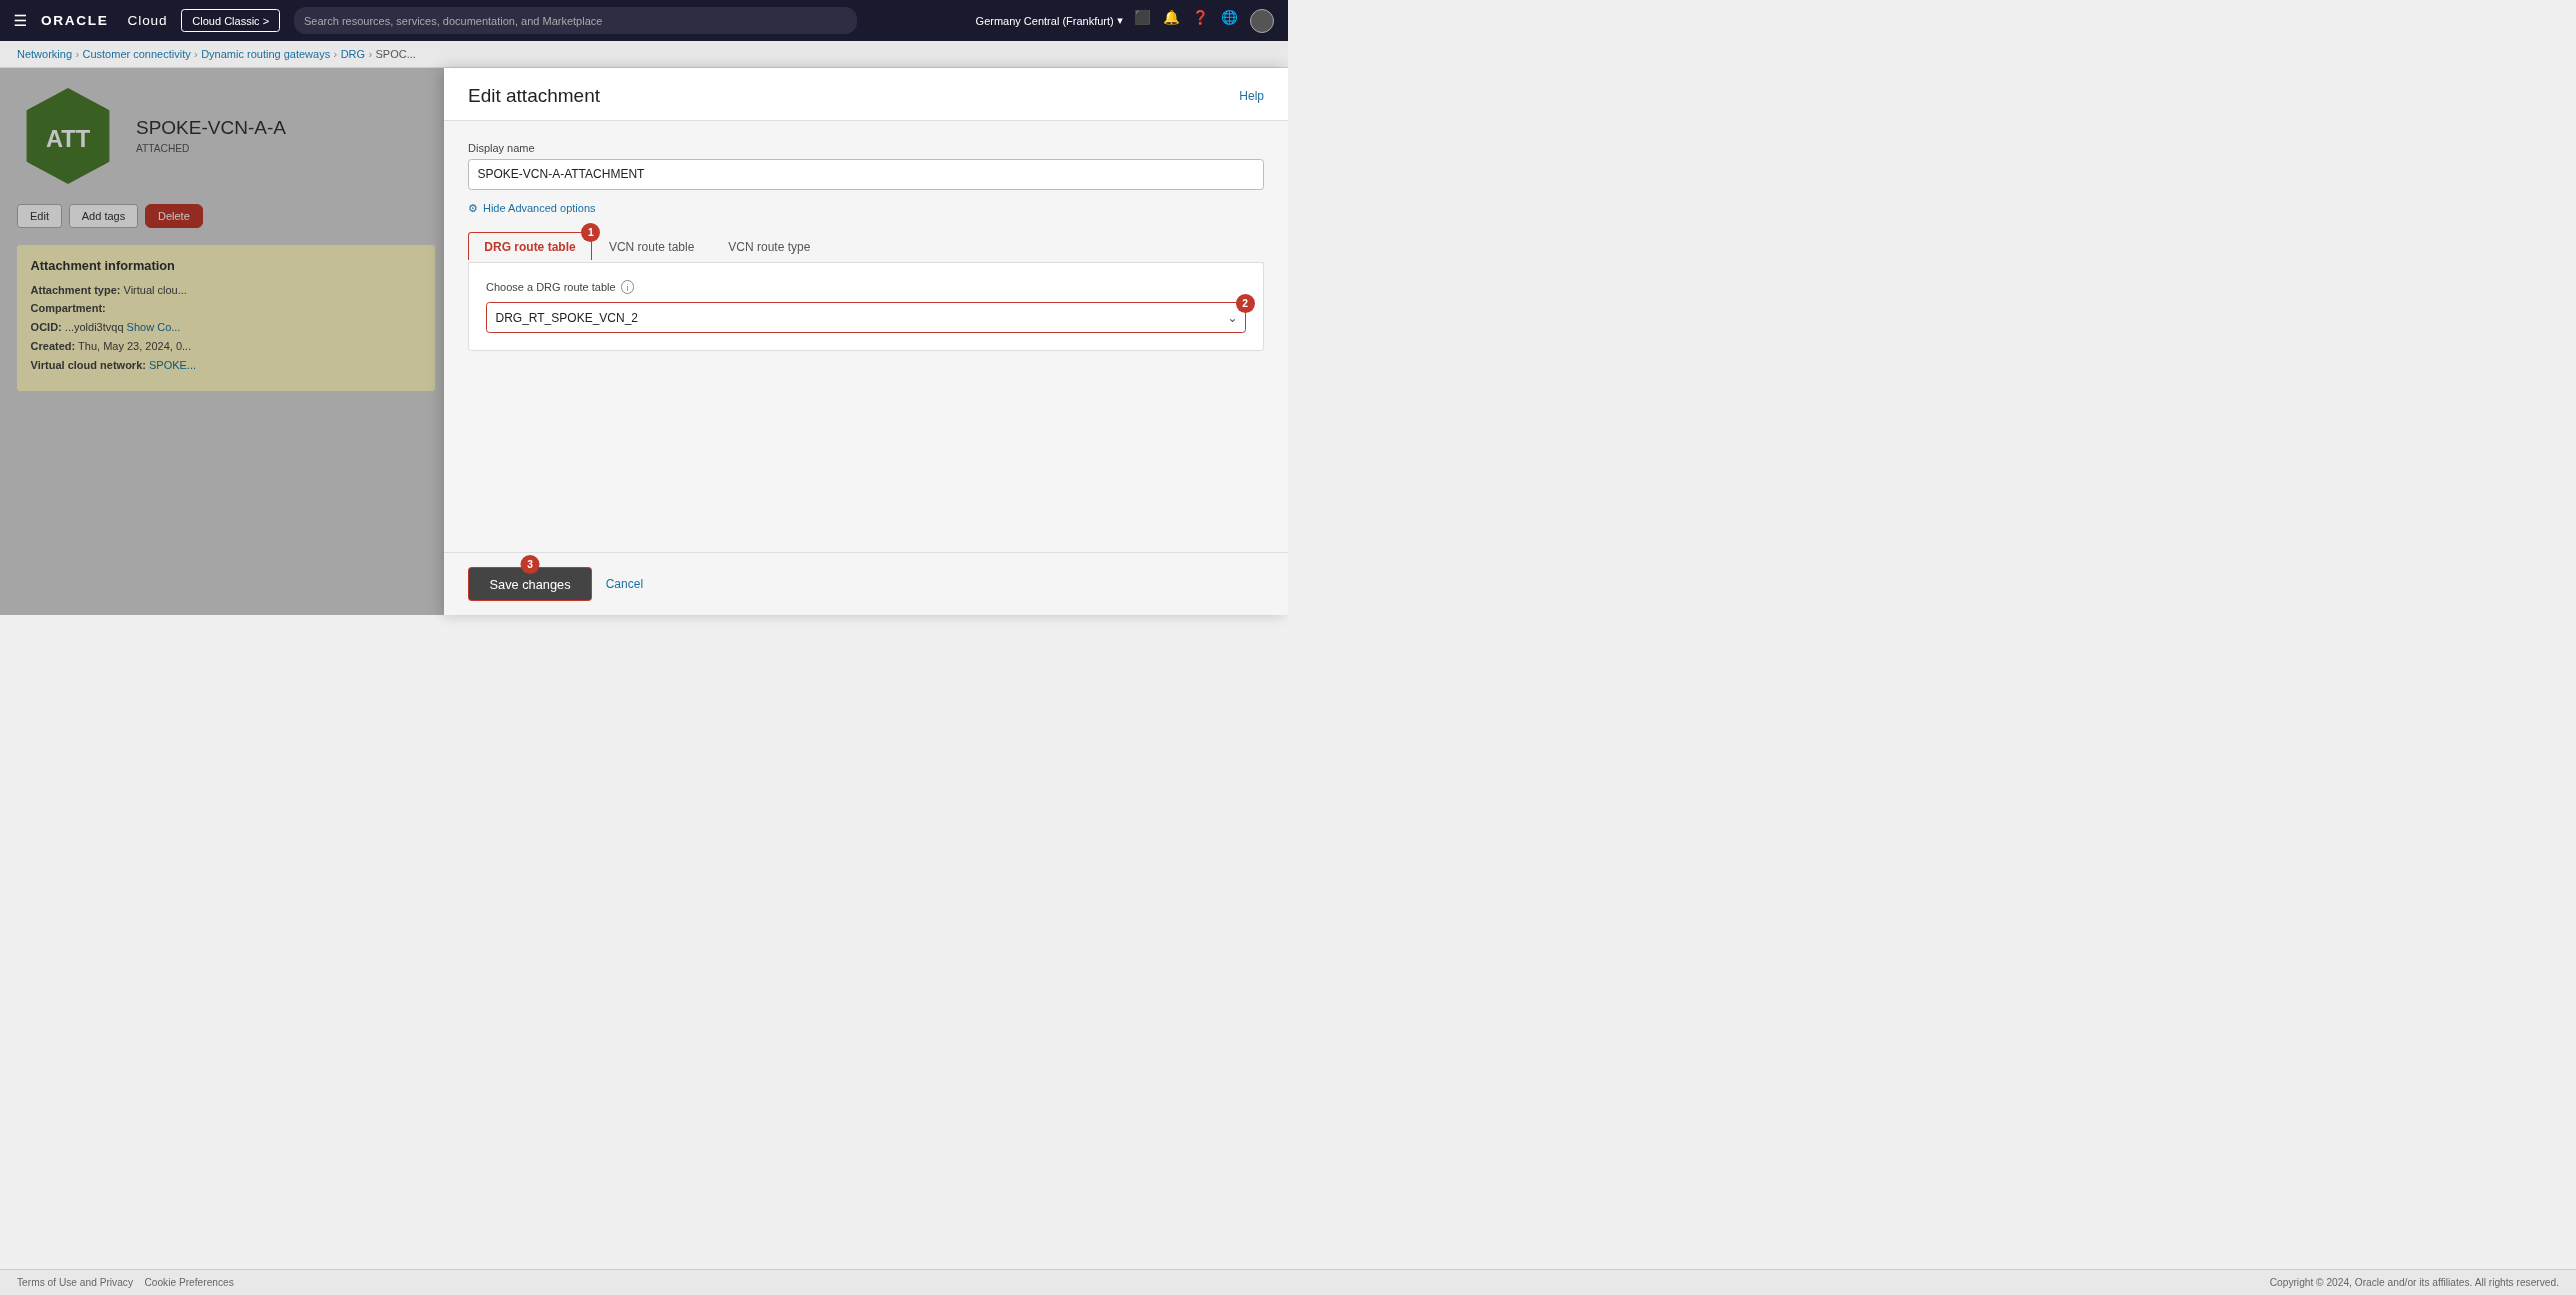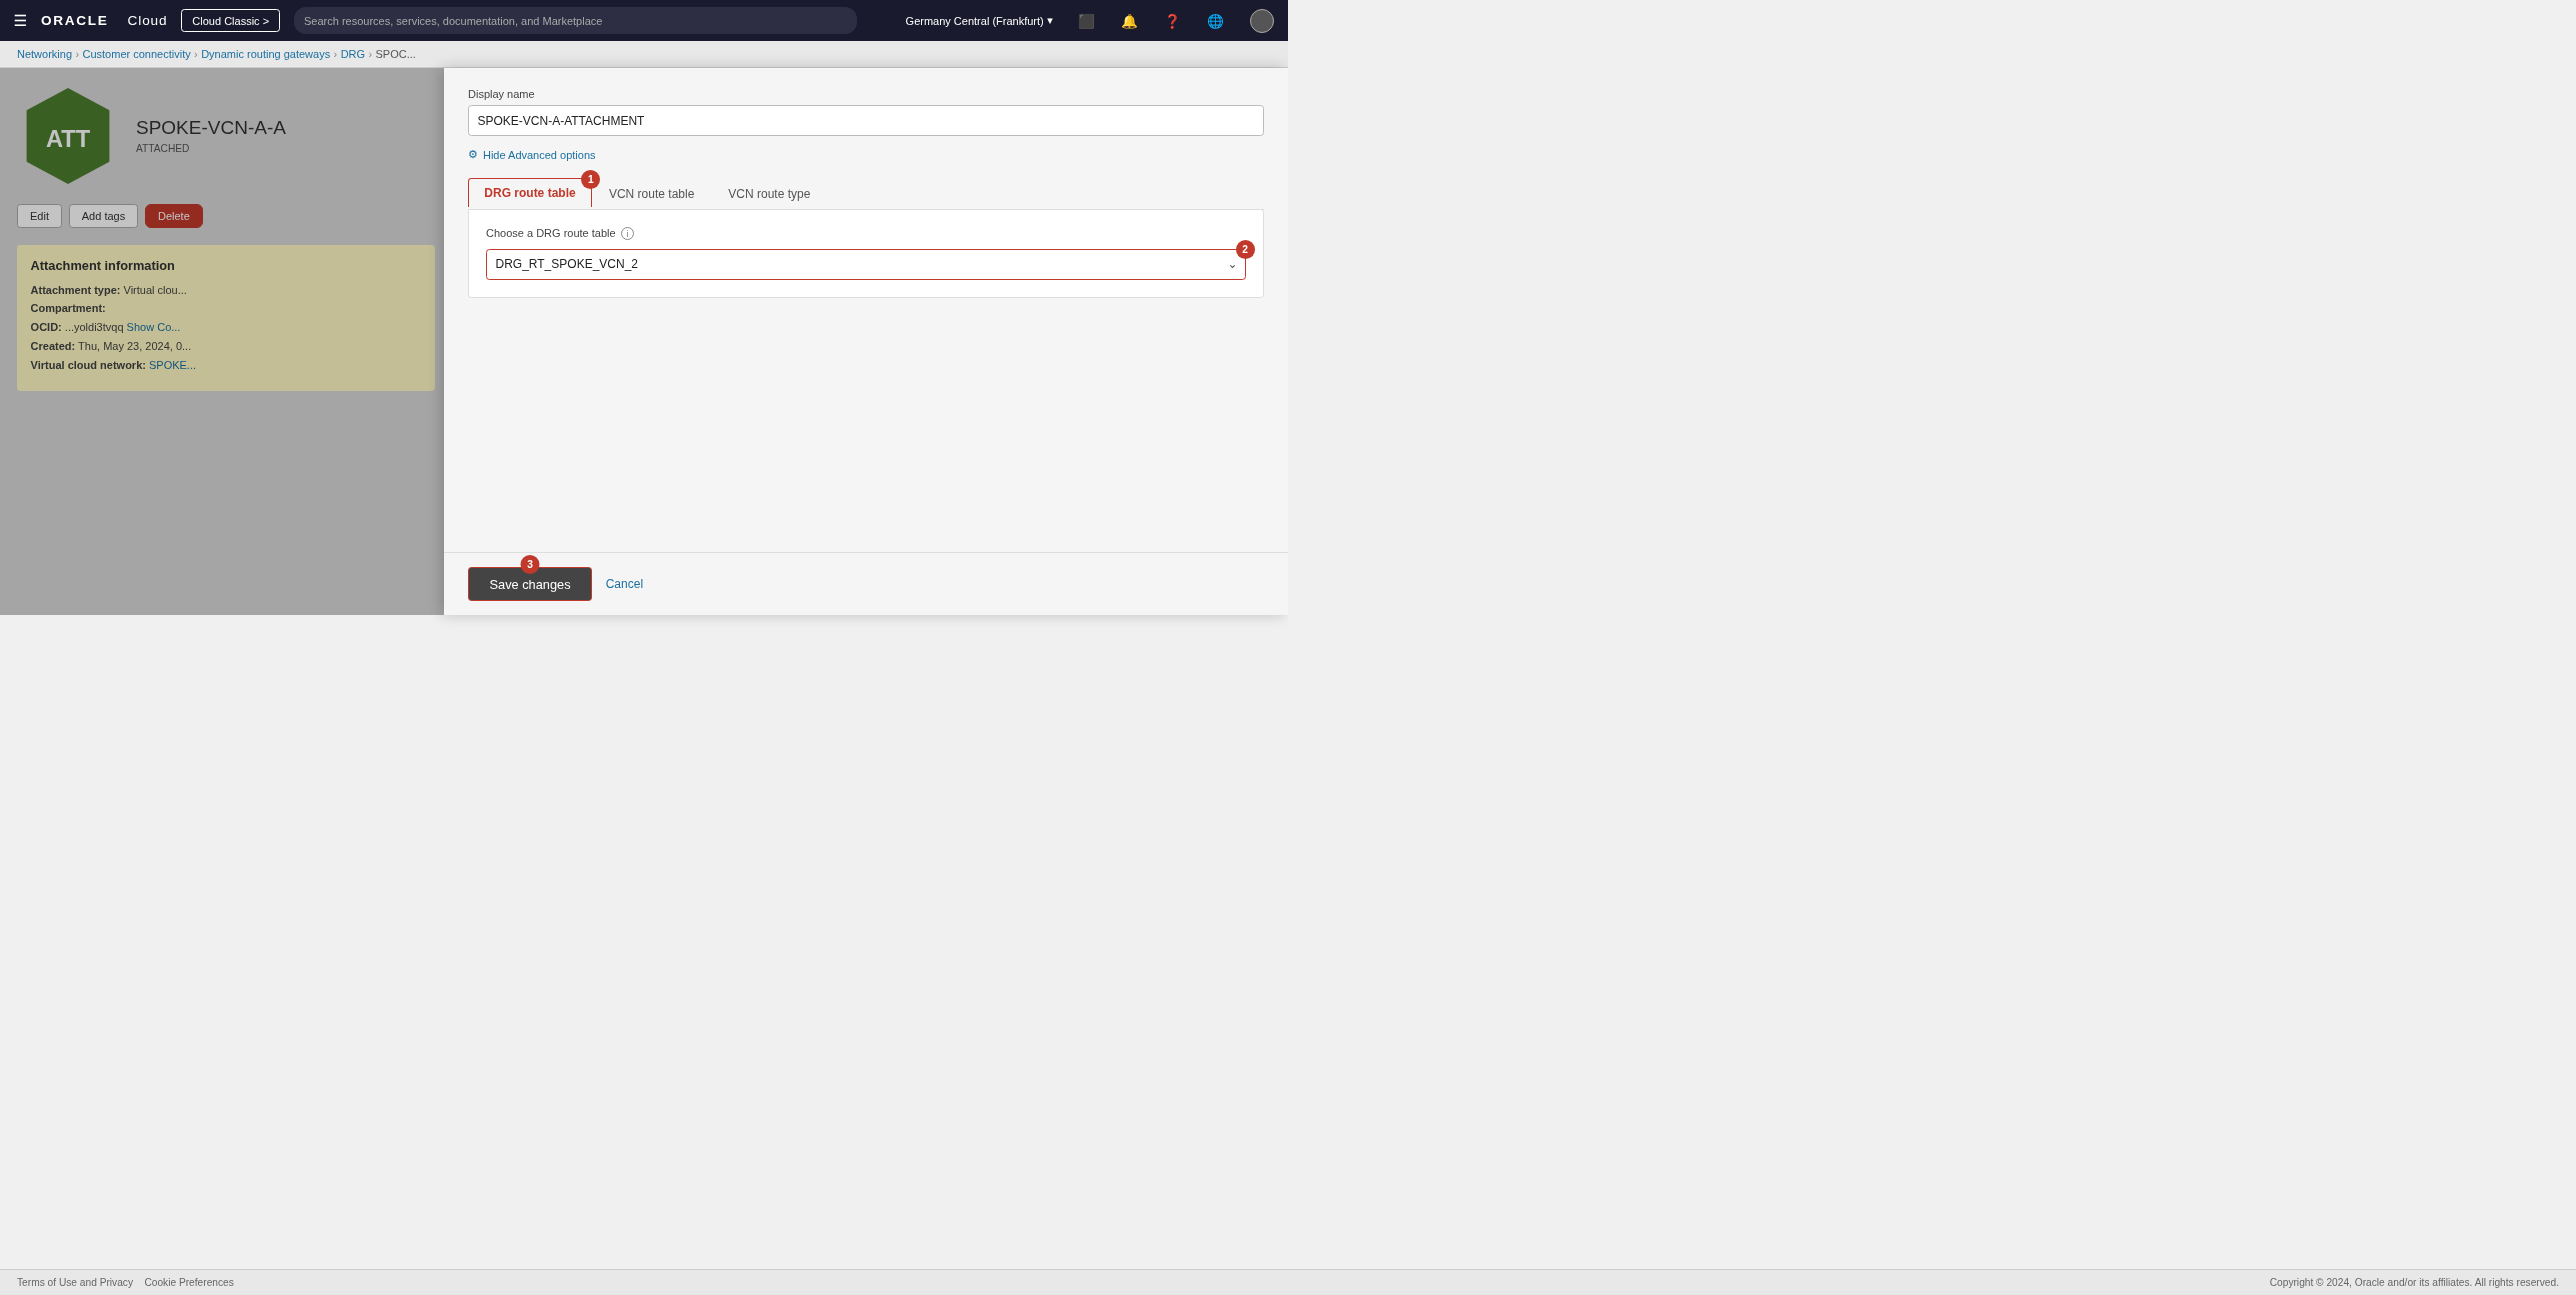--- a/index.html
+++ b/index.html
@@ -51,22 +51,21 @@
       border-radius: 12px;
       border: none;
       padding: 0 10.2px;
       font-size: 11px;
       background: #2d2d44;
       color: #ccc;
     }
     .search-bar::placeholder { color: #aaa; }
     .topbar-right {
       display: flex;
-      align-items: center;
-      gap: 26px;
+      gap: 12px;
       margin-left: auto;
       color: white;
     }
     .region-selector {
       color: white;
       font-size: 11px;
       cursor: pointer;
       display: flex;
       align-items: center;
       gap: 3.4px;
@@ -504,20 +503,24 @@
       <div class="info-row">
         <span class="label">Virtual cloud network:</span>
         <a>SPOKE...</a>
       </div>
     </div>
   </div>
 
   <div class="overlay"></div>
 
   <div class="modal-panel">
+    <div class="modal-header">
+      <h2 class="modal-title">Edit attachment</h2>
+      <a class="modal-help">Help</a>
+    </div>
     <div class="modal-body">
       <div class="field-label">Display name</div>
       <input class="field-input" type="text" value="SPOKE-VCN-A-ATTACHMENT" style="">
 
       <a class="advanced-options-link">
         <span>⚙</span>
         <span>Hide Advanced options</span>
       </a>
 
       

